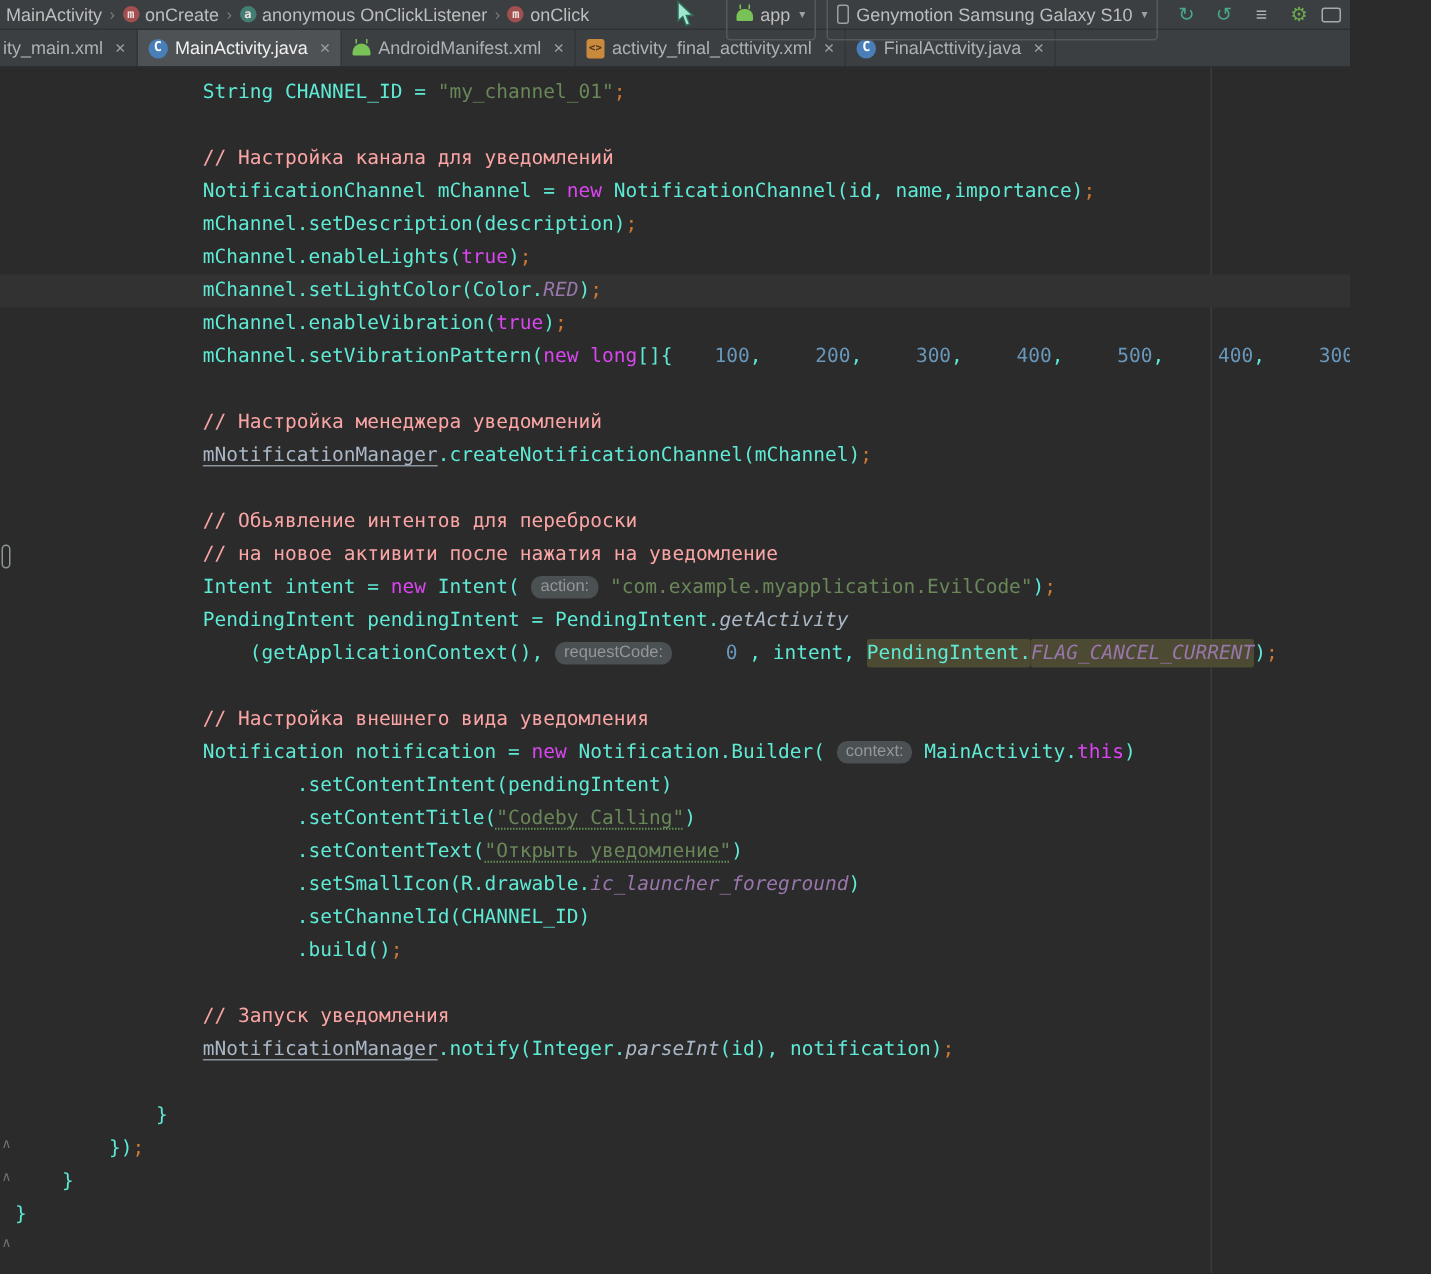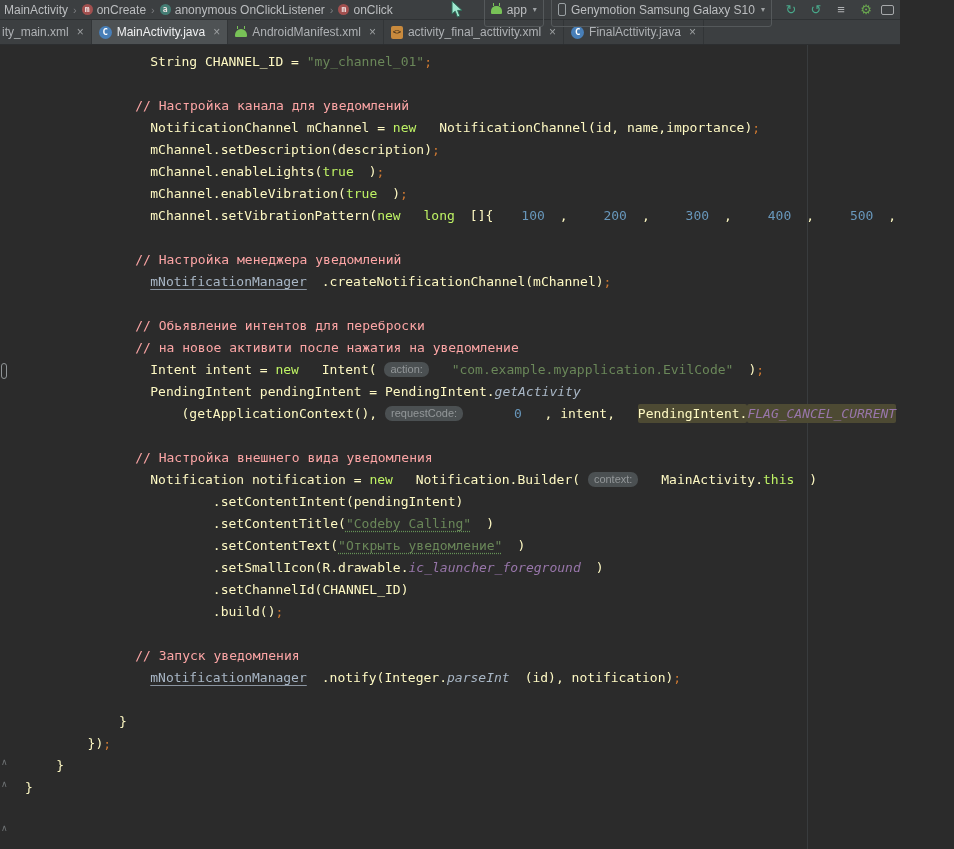--- a/index.html
+++ b/index.html
@@ -51,22 +51,22 @@
   .ficon.xml-file{width:12px;height:13px;background:#c98a3d;border-radius:2px;color:#44311a;
                   font:bold 7px "DejaVu Sans Mono",monospace;}
 
   
   .editor{position:relative;height:804px;background:#2b2b2b;overflow:hidden;}
   .margin-line{position:absolute;left:807px;top:0;bottom:0;width:1px;background:#393c3e;}
   #code-lines{position:relative;padding-top:6px;font:13px "DejaVu Sans Mono",monospace;color:#a9b7c6;}
   .line{height:22px;line-height:22px;padding-left:10px;white-space:pre;position:relative;}
   .line.caret-line{background:#323232;}
 
-  .tk-p{color:#fef9c3;margin-left:15px;}
-  .tk-k{color:#bef264;}
+  .tk-p{color:#5eead4;}
+  .tk-k{color:#d946ef;}
   .tk-s{color:#6a8759;}
   .tk-c{color:#fca5a5;}
   .tk-n{color:#6897bb;margin-left:28px;}
   .tk-e{color:#cc7832;}
   .tk-f{color:#a9b7c6;text-decoration:underline;text-decoration-color:#8a94a0;text-underline-offset:3px;}
   .tk-t{color:#9876aa;font-style:italic;}
   .tk-m{font-style:italic;}
   .tk-h{display:inline-block;background:#4b5052;color:#939799;border-radius:7px;padding:0 6px;
         font:11px "Liberation Sans",sans-serif;line-height:15px;height:15px;vertical-align:1px;}
   .tk-bg{background:#4d4a33;padding:2px 0;border-radius:2px;}
@@ -157,20 +157,21 @@
 
   <div class="editor">
     <div class="margin-line"></div>
     <div id="code-lines">
         <div class="line"><span class="tk-p">                String CHANNEL_ID = </span><span class="tk-s">"my_channel_01"</span><span class="tk-e">;</span></div>
         <div class="line"></div>
         <div class="line"><span class="tk-c">                // Настройка канала для уведомлений</span></div>
         <div class="line"><span class="tk-p">                NotificationChannel mChannel = </span><span class="tk-k">new</span><span class="tk-p"> NotificationChannel(id, name,importance)</span><span class="tk-e">;</span></div>
         <div class="line"><span class="tk-p">                mChannel.setDescription(description)</span><span class="tk-e">;</span></div>
         <div class="line"><span class="tk-p">                mChannel.enableLights(</span><span class="tk-k">true</span><span class="tk-p">)</span><span class="tk-e">;</span></div>
+        <div class="line caret-line"><span class="tk-p">                mChannel.setLightColor(Color.</span><span class="tk-t">RED</span><span class="tk-p">)</span><span class="tk-e">;</span></div>
         <div class="line"><span class="tk-p">                mChannel.enableVibration(</span><span class="tk-k">true</span><span class="tk-p">)</span><span class="tk-e">;</span></div>
         <div class="line"><span class="tk-p">                mChannel.setVibrationPattern(</span><span class="tk-k">new</span><span class="tk-p"> </span><span class="tk-k">long</span><span class="tk-p">[]{</span><span class="tk-n">100</span><span class="tk-p">, </span><span class="tk-n">200</span><span class="tk-p">, </span><span class="tk-n">300</span><span class="tk-p">, </span><span class="tk-n">400</span><span class="tk-p">, </span><span class="tk-n">500</span><span class="tk-p">, </span><span class="tk-n">400</span><span class="tk-p">, </span><span class="tk-n">300</span><span class="tk-p">, </span><span class="tk-n">200</span><span class="tk-p">, </span><span class="tk-n">400</span><span class="tk-p">})</span><span class="tk-e">;</span></div>
         <div class="line"></div>
         <div class="line"><span class="tk-c">                // Настройка менеджера уведомлений</span></div>
         <div class="line"><span class="tk-p">                </span><span class="tk-f">mNotificationManager</span><span class="tk-p">.createNotificationChannel(mChannel)</span><span class="tk-e">;</span></div>
         <div class="line"></div>
         <div class="line"><span class="tk-c">                // Обьявление интентов для переброски</span></div>
         <div class="line"><span class="tk-c">                // на новое активити после нажатия на уведомление</span></div>
         <div class="line"><span class="tk-p">                Intent intent = </span><span class="tk-k">new</span><span class="tk-p"> Intent( </span><span class="tk-h">action:</span><span class="tk-p"> </span><span class="tk-s">"com.example.myapplication.EvilCode"</span><span class="tk-p">)</span><span class="tk-e">;</span></div>
         <div class="line"><span class="tk-p">                PendingIntent pendingIntent = PendingIntent.</span><span class="tk-m">getActivity</span></div>

